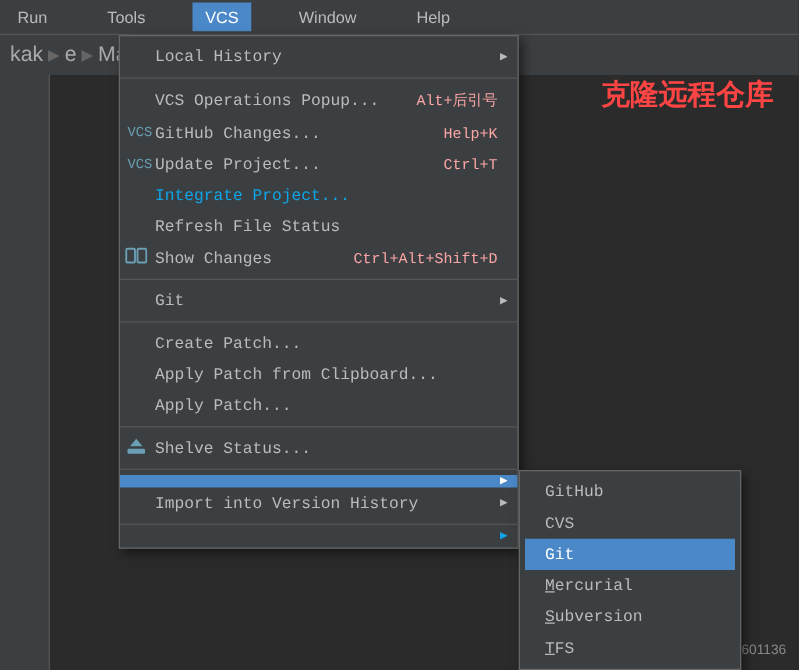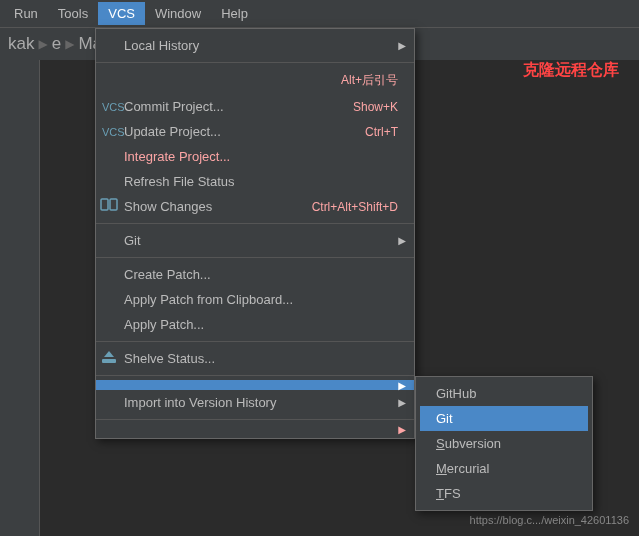--- a/index.html
+++ b/index.html
@@ -23,20 +23,21 @@
     
     .menubar {
       position: absolute;
       top: 0; left: 0; right: 0;
       height: 28px;
       background: #3c3f41;
       display: flex;
       align-items: center;
       padding: 0 4px;
       border-bottom: 1px solid #555;
+      gap: 28px;
     }
     .menubar-item {
       padding: 4px 10px;
       color: #bbbbbb;
       cursor: pointer;
       font-size: 13px;
     }
     .menubar-item.vcs-active {
       background: #4a88c7;
       color: #ffffff;
@@ -59,21 +60,21 @@
       position: relative;
       overflow: hidden;
     }
 
     
     .annotation-text {
       position: absolute;
       top: 60px;
       right: 20px;
       color: #ff4444;
-      font-size: 16px;
+      font-size: 23px;
       font-weight: bold;
       z-index: 1;
     }
 
     
     .bottom-url {
       position: absolute;
       bottom: 10px;
       right: 10px;
       color: #888;
@@ -96,23 +97,24 @@
 
     .menu-item {
       display: flex;
       align-items: center;
       padding: 5px 16px 5px 28px;
       color: #bbbbbb;
       cursor: pointer;
       font-size: 13px;
       position: relative;
       white-space: nowrap;
+      font-family: Liberation Mono, monospace;
     }
     .menu-item.disabled {
-      color: #fca5a5;
+      color: #0ea5e9;
       cursor: default;
       align-items: center;
     }
     .menu-item.has-arrow::after {
       content: '▶';
       position: absolute;
       right: 8px;
       font-size: 10px;
     }
     .menu-item.highlighted {
@@ -213,27 +215,28 @@
 
 <div class="vcs-menu">
 
   <div class="menu-item has-arrow">
     <span>Local History</span>
   </div>
 
   <div class="menu-separator"></div>
 
   <div class="menu-item">
+    <span>VCS Operations Popup...</span>
     <span class="menu-shortcut">Alt+后引号</span>
   </div>
 
   <div class="menu-item" style="padding-left:28px;">
     <span style="position:absolute;left:6px;color:#6a9fb5;font-size:11px;">VCS</span>
-    <span>Commit Project...</span>
-    <span class="menu-shortcut">Show+K</span>
+    <span>GitHub Changes...</span>
+    <span class="menu-shortcut">Help+K</span>
   </div>
 
   <div class="menu-item" style="padding-left:28px;">
     <span style="position:absolute;left:6px;color:#6a9fb5;font-size:11px;">VCS</span>
     <span>Update Project...</span>
     <span class="menu-shortcut">Ctrl+T</span>
   </div>
 
   <div class="menu-item disabled">
     <span>Integrate Project...</span>
@@ -288,28 +291,31 @@
 
   <div class="menu-separator"></div>
 
   <div class="menu-item highlighted has-arrow" style="position:relative;">
     <span></span>
 
     <div class="submenu" style="top:-4px; left:319px;">
       <div class="submenu-item">
         <span>GitHub</span>
       </div>
+      <div class="submenu-item">
+        <span>CVS</span>
+      </div>
       <div class="submenu-item highlighted">
         <span>Git</span>
       </div>
       <div class="submenu-item">
+        <span><u>M</u>ercurial</span>
+      </div>
+      <div class="submenu-item">
         <span><u>S</u>ubversion</span>
-      </div>
-      <div class="submenu-item">
-        <span><u>M</u>ercurial</span>
       </div>
       <div class="submenu-item">
         <span><u>T</u>FS</span>
       </div>
     </div>
   </div>
 
 
   <div class="menu-item has-arrow">
     <span>Import into Version History</span>

